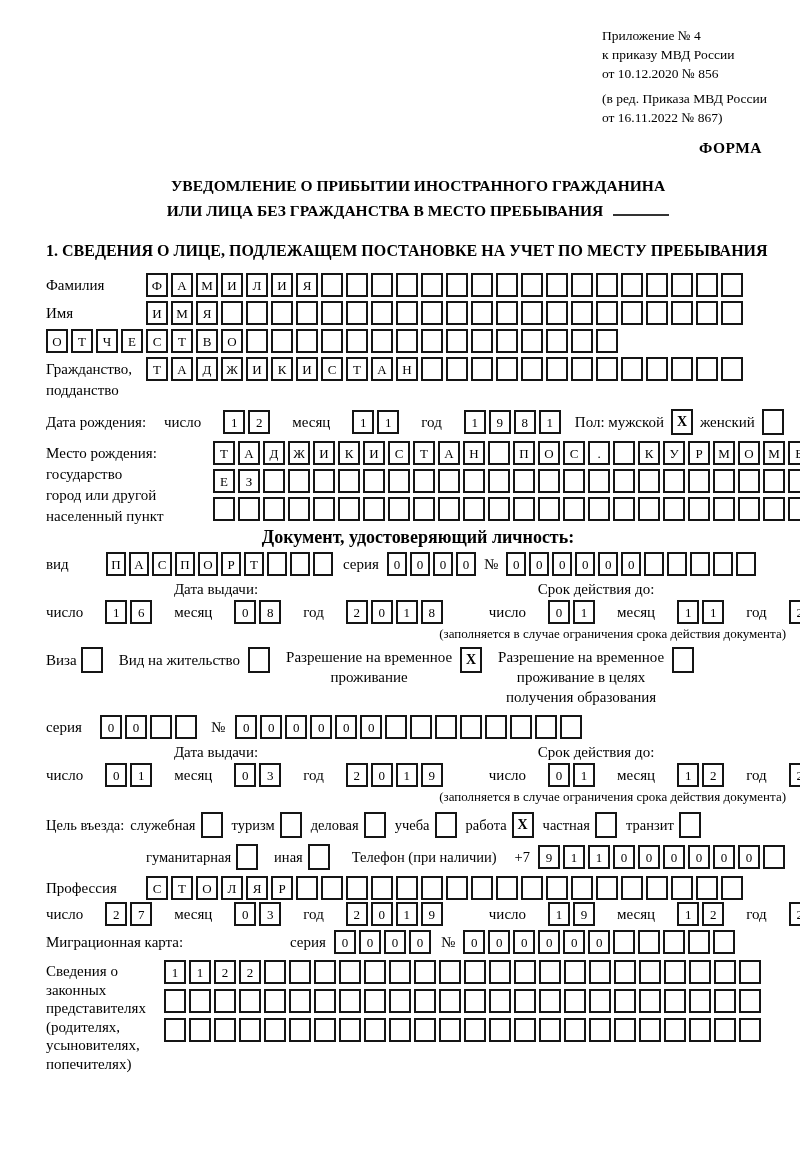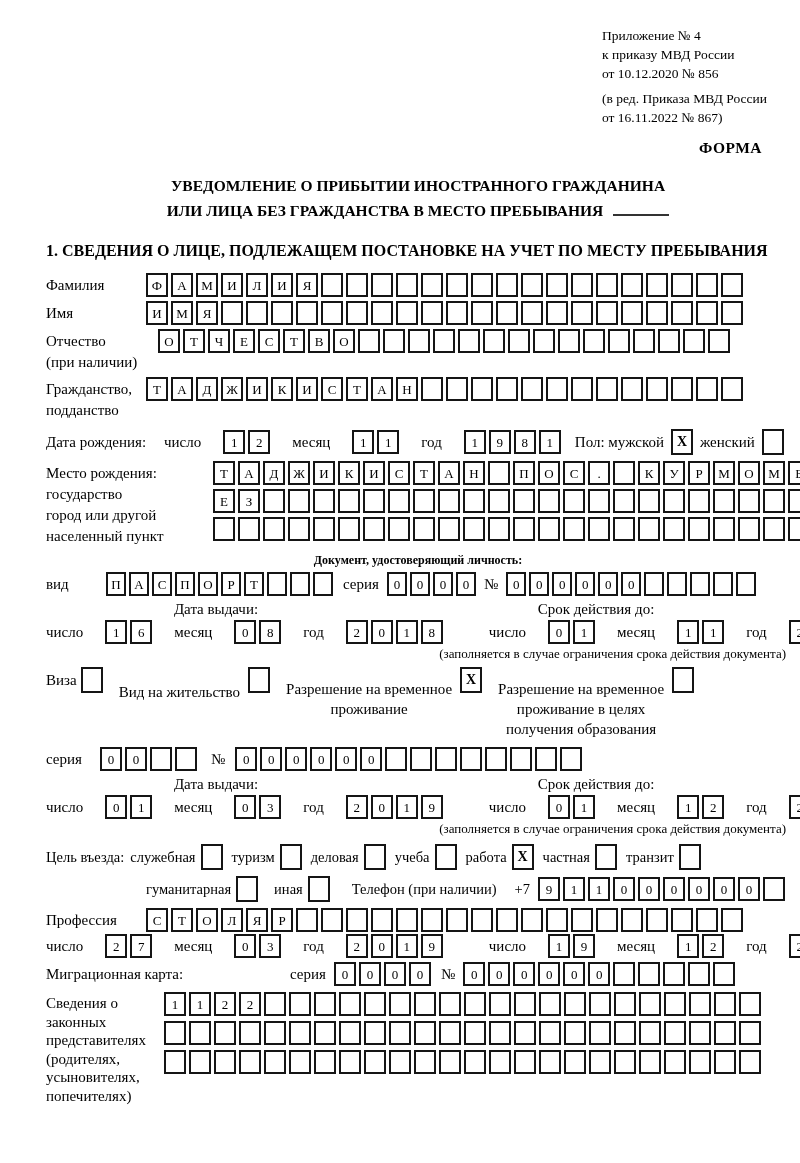--- a/index.html
+++ b/index.html
@@ -23,37 +23,37 @@
   .cb{box-sizing:border-box;width:22px;height:26px;border:2px solid #151515;display:inline-flex;align-items:center;justify-content:center;font-size:14px;font-weight:bold;flex:0 0 auto;}
 
   .frow{display:flex;align-items:flex-start;margin-top:4px;}
   .flabel{flex:0 0 auto;line-height:20px;padding-top:2px;}
   .w100{width:100px;} .w112{width:112px;} .w120{width:120px;} .w118{width:118px;}
   .stack div{line-height:21px;}
   .gender{margin-left:14px;display:flex;align-items:center;gap:7px;}
 
   .bp-rows .cells{margin-bottom:4px;}
 
-  .center-b{font-weight:bold;text-align:center;margin-top:6px;font-size:12px;}
+  .center-b{font-weight:bold;text-align:center;font-size:18px;}
 
   .dcap{display:flex;margin-top:4px;line-height:18px;}
   .dcl{width:340px;text-align:center;}
   .dcr{width:340px;text-align:center;margin-left:40px;}
   .drow{display:flex;align-items:center;margin-top:2px;}
   .dg{display:flex;align-items:center;gap:22px;}
   .dg .dgl{flex:0 0 auto;}
   .dg2{margin-left:46px;}
   .note{font-size:13px;text-align:right;padding-right:4px;margin-top:2px;line-height:15px;}
 
   .intro{margin-top:6px;line-height:20px;}
 
   .vrow{display:flex;align-items:flex-start;margin-top:6px;}
   .vrow .cb{margin:0 0 0 8px;}
   .vml{text-align:center;line-height:20px;}
-  .ml12{margin-left:12px;} .ml16{margin-left:16px;margin-top:12px;}
+  .ml12{margin-left:12px;} .ml16{margin-left:16px;}
 
   .purpose{align-items:center;white-space:nowrap;font-size:14.5px;margin-top:8px;}
   .popt{display:flex;align-items:center;margin-left:9px;}
   .popt .cb{margin-left:5px;}
   .purpose2{align-items:center;white-space:nowrap;font-size:14.5px;margin-top:6px;padding-left:100px;}
   .phone-lbl{margin-left:22px;} .phone-pfx{margin-left:18px;margin-right:8px;}
 
   .mig{align-items:center;margin-top:4px;}
   .mig .mlabel{width:172px;flex:0 0 auto;}
   .mig .slabel{margin-left:72px;margin-right:8px;}
@@ -147,24 +147,20 @@
         <span class="cell"></span>
         <span class="cell"></span>
         <span class="cell"></span>
         <span class="cell"></span>
         <span class="cell"></span>
         <span class="cell"></span>
       </div>
   </div>
 
   <div class="frow">
-    <div class="flabel w112 stack">
-      <div>Отчество</div>
-      <div>(при наличии)</div>
-    </div>
     <div class="cells">
         <span class="cell">О</span>
         <span class="cell">Т</span>
         <span class="cell">Ч</span>
         <span class="cell">Е</span>
         <span class="cell">С</span>
         <span class="cell">Т</span>
         <span class="cell">В</span>
         <span class="cell">О</span>
         <span class="cell"></span>

